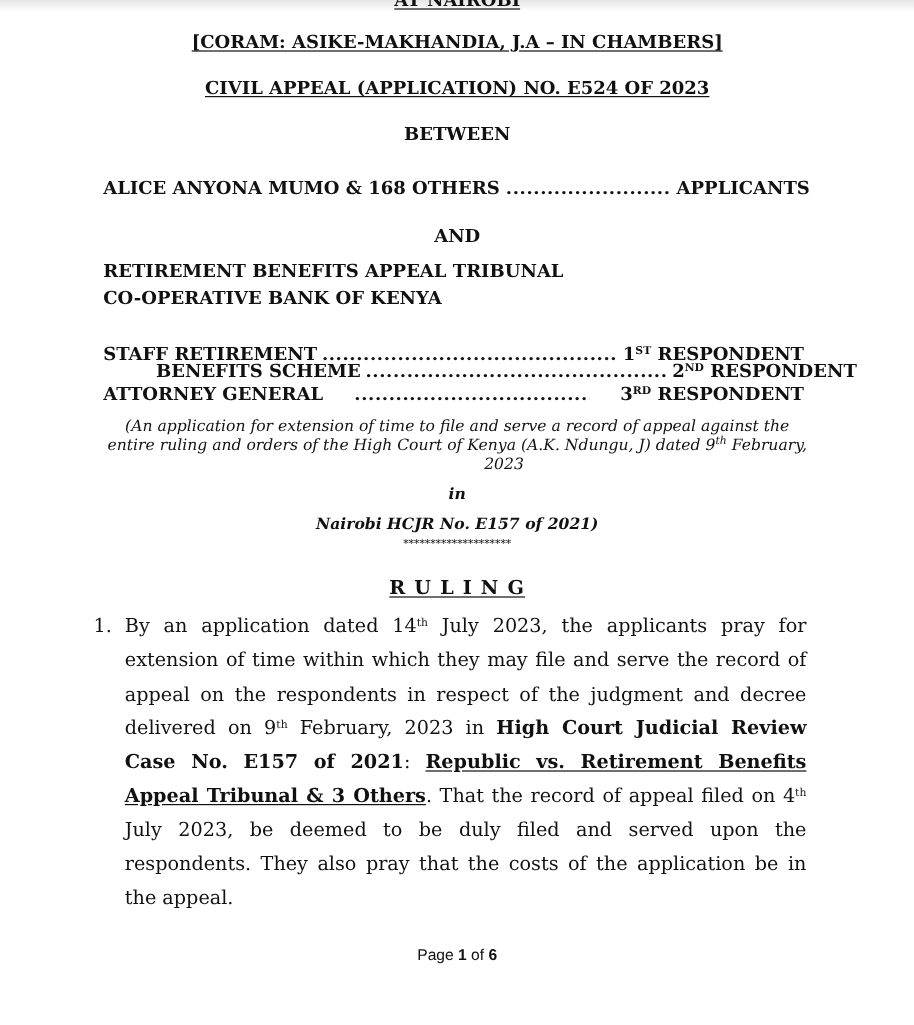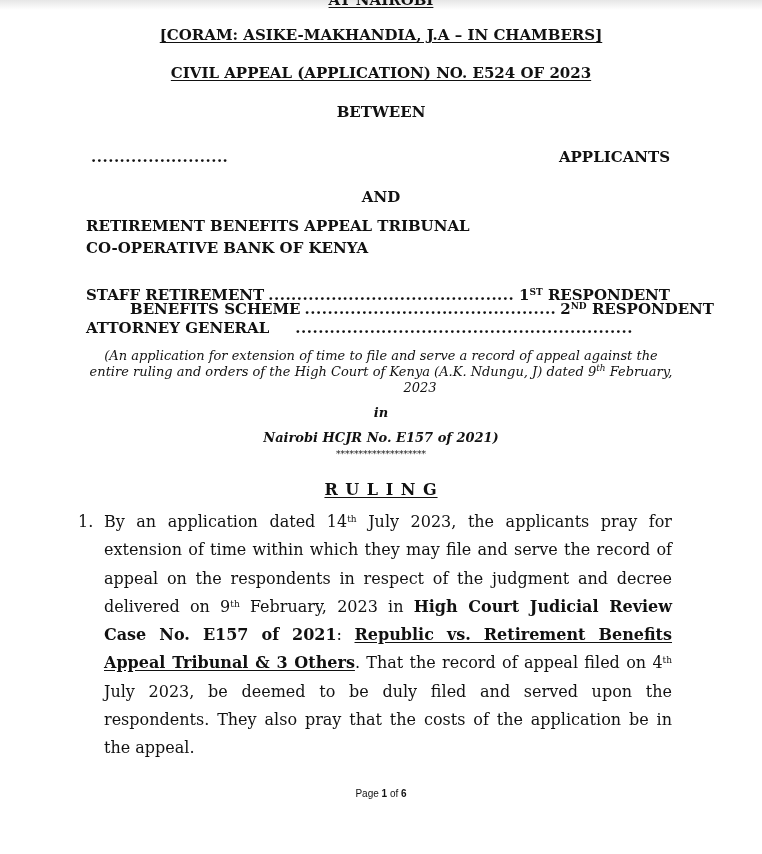--- a/index.html
+++ b/index.html
@@ -15,36 +15,37 @@
   .party { font-size:15px; font-weight:bold; left:86px; width:584px; }
   .row { display:flex; align-items:baseline; }
   .row .dots { flex:1; overflow:hidden; white-space:nowrap; margin:0 4px; letter-spacing:0.5px; }
   .row .role { white-space:nowrap; }
   sup { font-size:9px; vertical-align:5px; line-height:0; }
   .it { font-style:italic; font-size:13px; line-height:16px; }
   .stars { font-size:9px; letter-spacing:0px; }
   .para { position:absolute; left:78px; top:508px; width:594px; font-size:16px; line-height:28.3px; }
   .para .num { position:absolute; left:0; top:0; }
   .para .txt { margin-left:26px; text-align:justify; }
-  .footer { font-family:"Liberation Sans", sans-serif; font-size:10px; }
+  .footer { font-family:"Liberation Sans", sans-serif; font-size:13px; }
 </style>
 </head>
 <body>
 
 <div class="topfade"></div>
 
 <div class="abs center hdr u" style="top:-9px;">AT NAIROBI</div>
 
 <div class="abs center hdr u" style="top:26px;">[CORAM: ASIKE-MAKHANDIA, J.A – IN CHAMBERS]</div>
 
 <div class="abs center hdr u" style="top:64px;">CIVIL APPEAL (APPLICATION) NO. E524 OF 2023</div>
 
 <div class="abs center hdr" style="top:103px;">BETWEEN</div>
 
 <div class="abs party row" style="top:148px;">
+  <span>ALICE ANYONA MUMO &amp; 168 OTHERS</span>
   <span class="dots" style="flex:none; margin:0 5px;">........................</span>
   <span class="role" style="margin-left:auto;">APPLICANTS</span>
 </div>
 
 <div class="abs center hdr" style="top:188px;">AND</div>
 
 <div class="abs party" style="top:217px;">RETIREMENT BENEFITS APPEAL TRIBUNAL</div>
 <div class="abs party" style="top:239px;">CO-OPERATIVE BANK OF KENYA</div>
 
 <div class="abs party row" style="top:261px;margin-top:25px;">
@@ -55,20 +56,21 @@
 
 <div class="abs party row" style="top:300px;margin-left:44px;">
   <span>BENEFITS SCHEME</span>
   <span class="dots">...........................................................</span>
   <span class="role"><span>2</span><sup>ND</sup> <span>RESPONDENT</span></span>
 </div>
 
 <div class="abs party row" style="top:319px;gap:22px;">
   <span>ATTORNEY GENERAL</span>
   <span class="dots">...........................................................</span>
+  <span class="role"><span>3</span><sup>RD</sup> <span>RESPONDENT</span></span>
 </div>
 
 <div class="abs center it" style="top:348px;">(An application for extension of time to file and serve a record of appeal against the</div>
 <div class="abs center it" style="top:364px;"><span>entire ruling and orders of the High Court of Kenya (A.K. Ndungu, J) dated 9</span><sup>th</sup><span> February,</span></div>
 <div class="abs center it" style="top:380px;padding-left:39px;">2023</div>
 
 <div class="abs center it b" style="top:405px;">in</div>
 <div class="abs center it b" style="top:430px;">Nairobi HCJR No. E157 of 2021)</div>
 <div class="abs center stars" style="top:449px;">********************</div>
 

